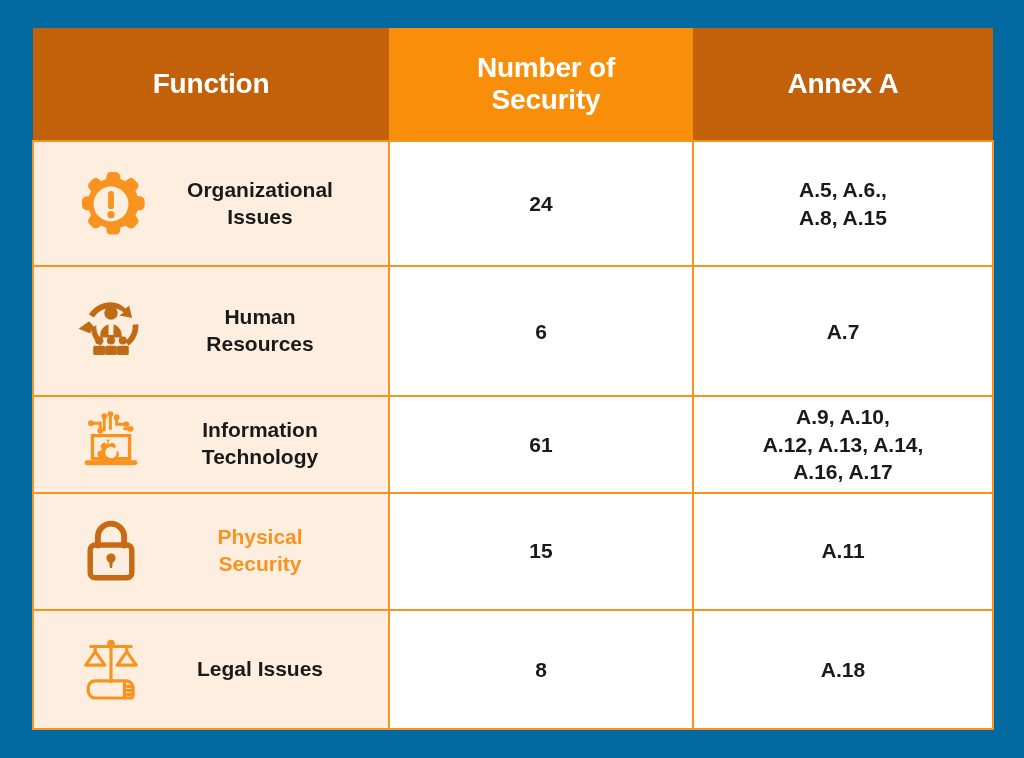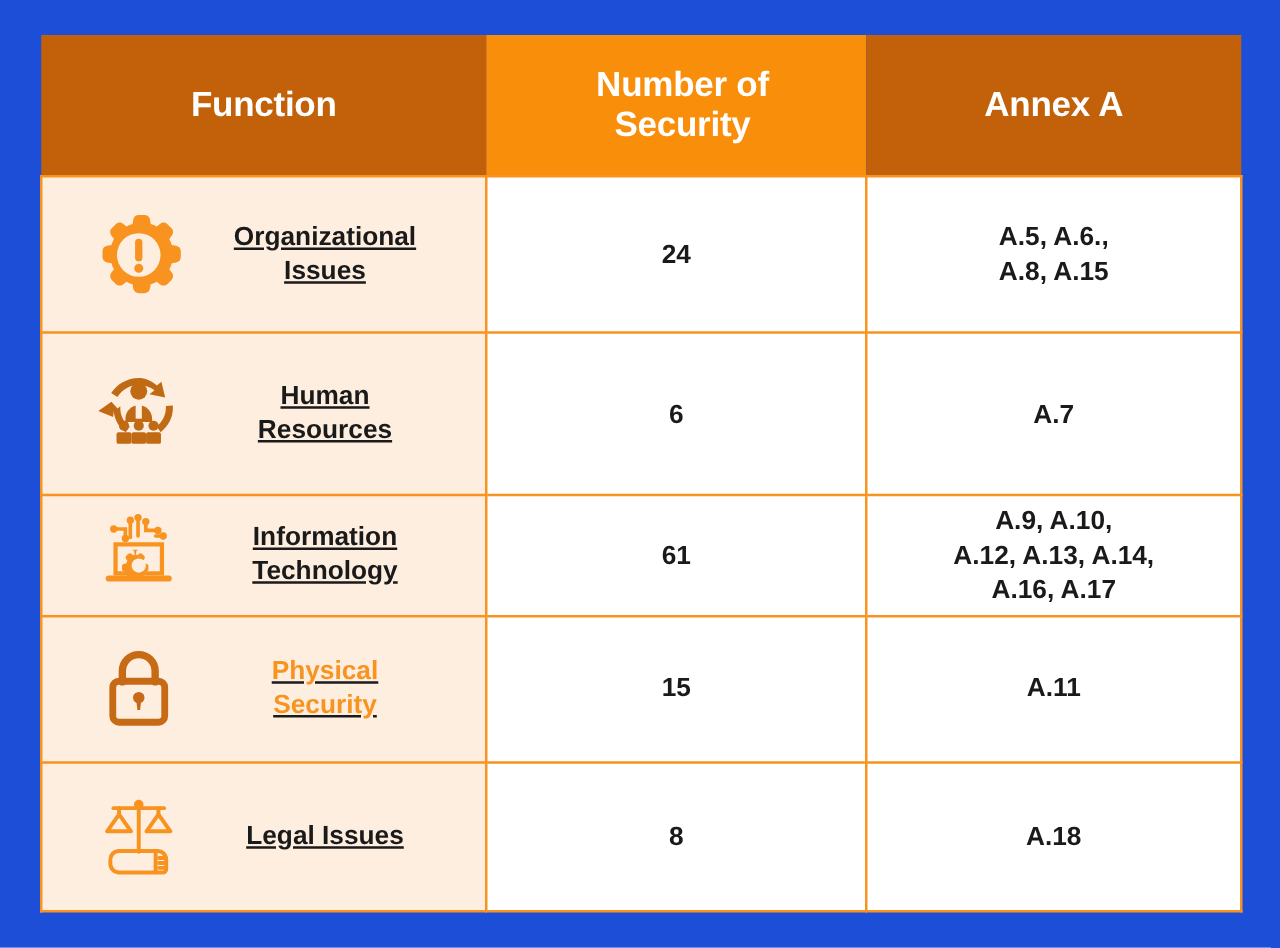--- a/index.html
+++ b/index.html
@@ -10,21 +10,21 @@
   body {
     width: 1024px;
     height: 758px;
     font-family: "Liberation Sans", sans-serif;
     overflow: hidden;
   }
   .page {
     position: relative;
     width: 1024px;
     height: 758px;
-    background: #1d4ed8;
+    background: #0369a1;
   }
   .table-wrap {
     position: absolute;
     left: 32px;
     top: 28px;
     width: 960px;
     height: 702px;
   }
   table.iso-table {
     width: 960px;
@@ -75,21 +75,20 @@
   tr.r3 { height: 92px; }
   tr.r4 { height: 114px; }
   tr.r5 { height: 116px; margin-left: 28px; }
 
   .func-inner {
     display: flex;
     align-items: center;
     justify-content: space-between;
     gap: 6px;
     padding-left: 26px;
-    text-decoration: underline;
   }
   .icon-box {
     flex: 0 0 auto;
     width: 78px;
     height: 76px;
     display: flex;
     align-items: center;
     justify-content: center;
   }
   .icon-box svg { display: block; }

